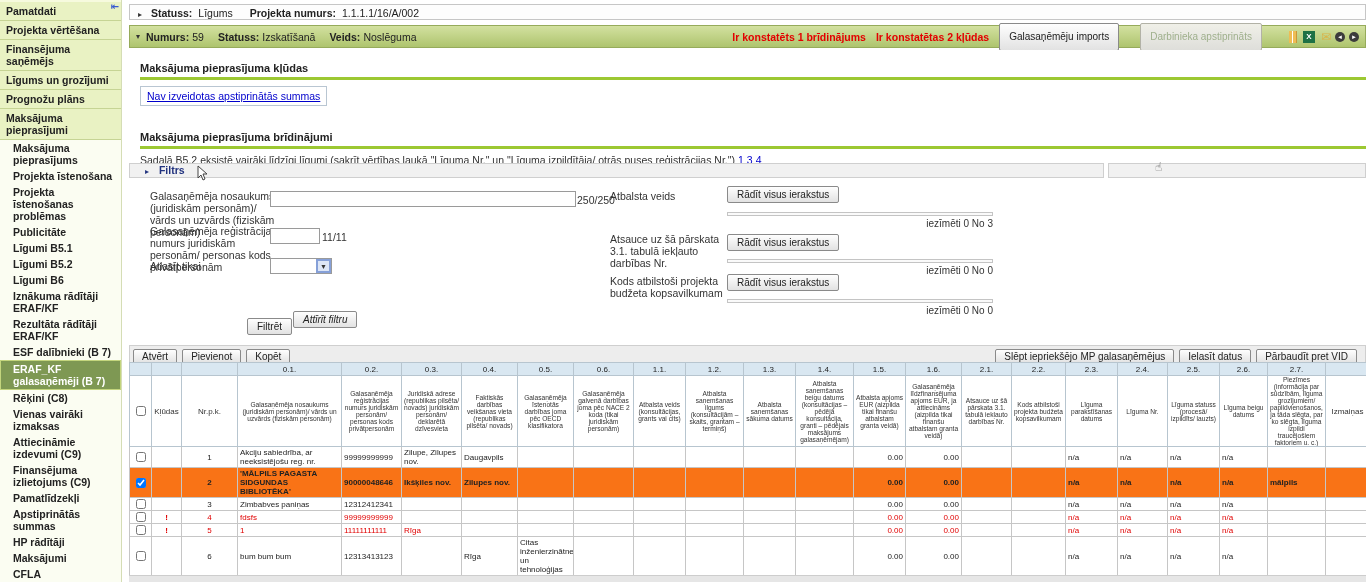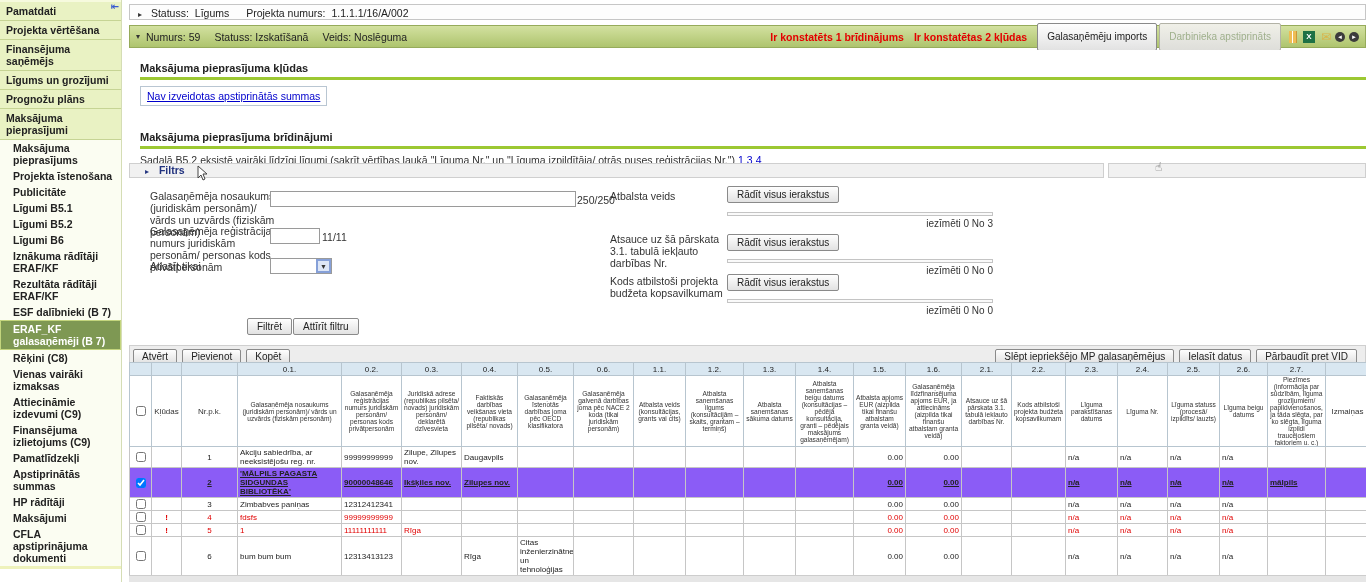--- a/index.html
+++ b/index.html
@@ -13,28 +13,28 @@
   .sub-item{background:#fbfdf2;padding:2px 4px 2px 13px;font-size:10.5px;font-weight:bold;line-height:12px;cursor:pointer;}
   .sub-item.selected{background:#7e9853;color:#fff;border:1px solid #c3d57d;padding-left:12px;}
   .collapse-ic{position:absolute;top:1px;right:2px;font-size:10px;color:#3a5bd0;font-weight:bold;cursor:pointer;}
   
   .bar1{position:absolute;left:129px;right:4px;top:4px;height:16px;background:#fdfdfd;border:1px solid #c6c6c6;
         font-size:10.5px;line-height:16px;padding-left:8px;box-sizing:border-box;}
   .bar2{position:absolute;left:129px;right:4px;top:25px;height:23px;border:1px solid #96ab5b;
         background:linear-gradient(#d3e1a0,#aec46e);font-size:10.5px;line-height:22px;padding:0 6px;
         box-sizing:border-box;display:flex;align-items:center;}
   .tri{display:inline-block;font-size:8px;margin-right:6px;color:#333;cursor:pointer;}
-  .blbl{font-weight:normal;margin-right:3px;}
+  .blbl{font-weight:bold;margin-right:3px;}
   .bval{margin-right:14px;}
   .spacer{flex:1;}
   .warn-red{color:#e30000;font-weight:bold;margin-right:10px;white-space:nowrap;}
   .btn{display:inline-block;background:linear-gradient(#fefefe,#e2e2e2);border:1px solid #8a8a8a;border-radius:2px;
        font-size:10px;padding:2px 9px;color:#222;cursor:pointer;white-space:nowrap;}
   .btn.disabled{color:#9fb08c;background:linear-gradient(#f0f0e8,#dededa);border-color:#b2b2a6;cursor:default;}
-  .bar2 .btn{margin-right:2px;}
+  .bar2 .btn{margin-right:21px;}
   .icn{display:inline-block;vertical-align:middle;margin-left:6px;cursor:pointer;}
   .bars-icon{width:8px;height:12px;background:linear-gradient(90deg,#eebd55 0 3px,#c9983a 3px 3.5px,#fff 3.5px 4.5px,#eebd55 4.5px 7.5px,#c9983a 7.5px 8px);}
   .excel-icon{width:12px;height:12px;background:#1e7145;color:#fff;font-size:8px;font-weight:bold;text-align:center;line-height:12px;}
   .mail-icon{font-size:12px;color:#d9b44a;line-height:12px;}
   .circle-btn{width:10px;height:10px;border-radius:50%;background:#3c3c3c;color:#fff;font-size:6px;line-height:10px;text-align:center;margin-left:4px;}
   
   .section{position:absolute;left:129px;right:4px;top:50px;height:113px;background:#fff;}
   .sec-title{font-size:11px;font-weight:bold;margin:12px 0 3px 11px;}
   .green-hr{height:3px;background:#9cc832;margin-left:11px;}
   .links-box{display:inline-block;margin:6px 0 0 11px;border:1px solid #b9c6d2;background:#fff;padding:1px 6px;}
@@ -63,21 +63,21 @@
   .table-toolbar .rgt{margin-left:auto;}
   
   .grid-wrap{position:absolute;left:129px;right:4px;top:362px;bottom:6px;overflow:hidden;}
   table.gt{border-collapse:collapse;table-layout:fixed;width:100%;}
   .gt th,.gt td{border:1px solid #b7c5cf;overflow:hidden;padding:0 2px;}
   .gt .grow th,.gt .nrow th{background:#d9e7f1;font-weight:normal;font-size:8px;text-align:center;height:12px;color:#222;}
   .gt .names th{background:#fff;font-weight:normal;font-size:6.6px;line-height:7px;height:64px;text-align:center;
                 vertical-align:middle;color:#333;}
   .gt .names th.fixed{font-size:8px;}
   .gt tbody td{border-color:#c6c6c6;font-size:8px;line-height:9px;vertical-align:middle;color:#222;padding:1px 2px;}
-  .gt tbody tr.hl td{background:#8b5cf6;font-weight:bold;text-decoration:underline;}
+  .gt tbody tr.hl td{background:#f97316;font-weight:bold;}
   .gt tbody tr.err td{color:#e00000;}
   .gt .num{text-align:right;}
   .gt .ctr{text-align:center;}
   .gt .errc{text-align:center;font-weight:bold;color:#e00000;}
   .gt input[type=checkbox]{width:10px;height:10px;margin:0;vertical-align:middle;}
   .bottom-bar{position:absolute;left:129px;right:4px;bottom:0;height:6px;background:#e6e6e6;border-top:1px solid #cdcdcd;}
   
   .cursor{position:absolute;pointer-events:none;}
 </style>
 </head>
@@ -88,20 +88,21 @@
   <div class="sidebar">
     <div class="side-panel">
       <div class="top-item">Pamatdati</div>
       <div class="top-item">Projekta vērtēšana</div>
       <div class="top-item">Finansējuma saņēmējs</div>
       <div class="top-item">Līgums un grozījumi</div>
       <div class="top-item">Prognožu plāns</div>
       <div class="top-item">Maksājuma pieprasījumi</div>
       <div class="sub-item">Maksājuma pieprasījums</div>
       <div class="sub-item">Projekta īstenošana</div>
+      <div class="sub-item">Projekta īstenošanas problēmas</div>
       <div class="sub-item">Publicitāte</div>
       <div class="sub-item">Līgumi B5.1</div>
       <div class="sub-item">Līgumi B5.2</div>
       <div class="sub-item">Līgumi B6</div>
       <div class="sub-item">Iznākuma rādītāji ERAF/KF</div>
       <div class="sub-item">Rezultāta rādītāji ERAF/KF</div>
       <div class="sub-item">ESF dalībnieki (B 7)</div>
       <div class="sub-item selected">ERAF_KF galasaņēmēji (B 7)</div>
       <div class="sub-item">Rēķini (C8)</div>
       <div class="sub-item">Vienas vairāki izmaksas</div>
@@ -186,21 +187,21 @@
     <span class="btn f-abs" style="left:598px;top:56px;">Rādīt visus ierakstus</span>
     <div class="thin-line" style="left:598px;top:81px;"></div>
     <div class="sel-info" style="left:598px;top:87px;">iezīmēti 0 No 0</div>
 
     <div class="f-abs f-label" style="left:481px;top:97px;width:125px;">Kods atbilstoši projekta budžeta kopsavilkumam</div>
     <span class="btn f-abs" style="left:598px;top:96px;">Rādīt visus ierakstus</span>
     <div class="thin-line" style="left:598px;top:121px;"></div>
     <div class="sel-info" style="left:598px;top:127px;">iezīmēti 0 No 0</div>
 
     <span class="btn f-abs" style="left:118px;top:140px;">Filtrēt</span>
-    <span class="btn f-abs" style="left:164px;top:140px;">Attīrīt filtru</span>
+    <span class="btn f-abs" style="left:164px;top:133px;font-style:italic;">Attīrīt filtru</span>
   </div>
 
   <div class="table-toolbar">
     <span class="btn">Atvērt</span>
     <span class="btn">Pievienot</span>
     <span class="btn">Kopēt</span>
     <span class="rgt"></span>
     <span class="btn">Slēpt iepriekšējo MP galasaņēmējus</span>
     <span class="btn">Ielasīt datus</span>
     <span class="btn">Pārbaudīt pret VID</span>

